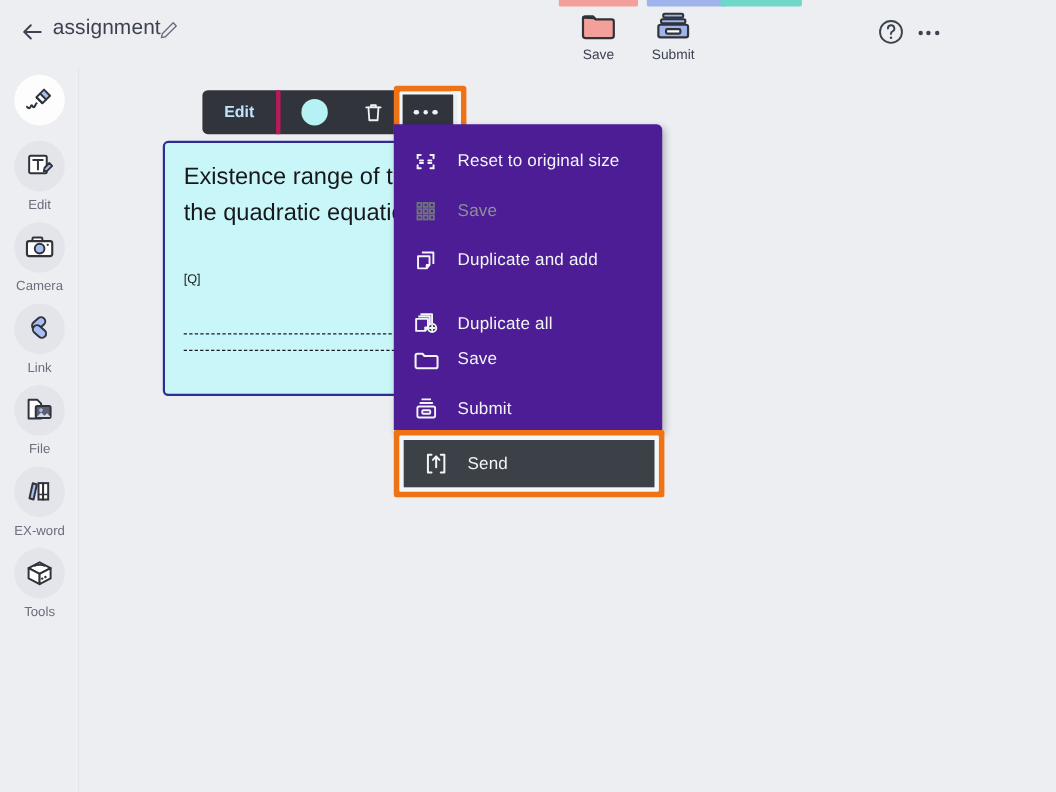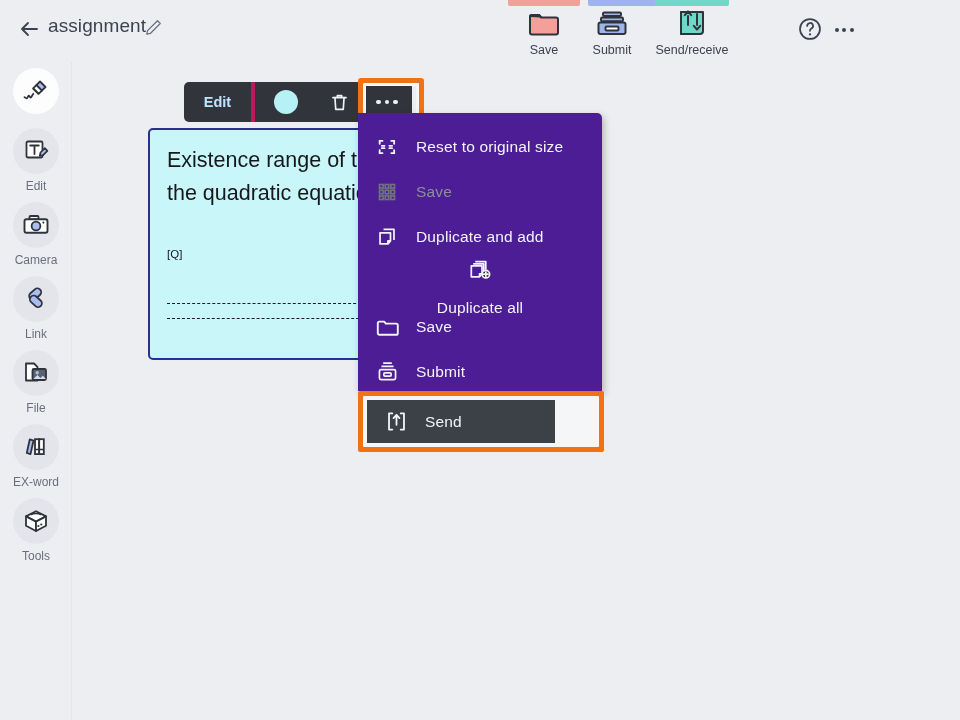--- a/index.html
+++ b/index.html
@@ -114,21 +114,21 @@
 
   .send-wrap {
     position: absolute; left: 358px; top: 391px; width: 246px; height: 61px;
     background: #ef7215; border-radius: 2px;
   }
   .send-inner {
     position: absolute; left: 5px; top: 5px; width: 236px; height: 51px;
     background: #f4f6f8; border-radius: 1px;
   }
   .send-row {
-    position: absolute; left: 4px; top: 4px; width: 188px; height: 43px;
+    position: absolute; left: 4px; top: 4px; width: 228px; height: 43px;
     background: #3c4148; display: flex; align-items: center; cursor: pointer;
   }
 </style>
 </head>
 <body>
 
 <div id="app">
 
   <div class="accent-bar" style="left:508px;width:72px;background:#f4a09a;"></div>
   <div class="accent-bar" style="left:588px;width:72px;background:#9fb4ea;"></div>
@@ -165,31 +165,20 @@
         <svg width="32" height="27" viewBox="0 0 32 27">
           <rect x="7" y="2.5" width="18" height="3.5" rx="1.2" fill="#9fb4ea" stroke="#2f333a" stroke-width="2"></rect>
           <rect x="5" y="7.5" width="22" height="3.8" rx="1.2" fill="#9fb4ea" stroke="#2f333a" stroke-width="2"></rect>
           <rect x="2.5" y="12.5" width="27" height="11.5" rx="2" fill="#9fb4ea" stroke="#2f333a" stroke-width="2"></rect>
           <rect x="9.5" y="16.5" width="13" height="4" rx="1.2" fill="#fff" stroke="#2f333a" stroke-width="2"></rect>
         </svg>
       </span>
       <span class="lbl">Submit</span>
     </div>
 
-    <div class="tool-btn" style="left:654px;width:76px;">
-      <span class="ic">
-        <svg width="32" height="28" viewBox="0 0 32 28">
-          <path d="M5 3h22v19a3 3 0 0 1-3 3H5z" fill="#6fd8c8" stroke="#2f333a" stroke-width="2" stroke-linejoin="round"></path>
-          <path d="M5 3v22" stroke="#2f333a" stroke-width="2" stroke-linecap="round"></path>
-          <path d="M12 16V7m0-4.5L8.8 6.2M12 2.5l3.2 3.7" stroke="#2f333a" stroke-width="2" fill="none" stroke-linecap="round" stroke-linejoin="round"></path>
-          <path d="M21 5v11m0 4.5l3.2-3.7M21 20.5l-3.2-3.7" stroke="#2f333a" stroke-width="2" fill="none" stroke-linecap="round" stroke-linejoin="round"></path>
-        </svg>
-      </span>
-      <span class="lbl">Send/receive</span>
-    </div>
 
     <div class="help-icon">
       <svg width="26" height="26" viewBox="0 0 24 24" fill="none" stroke="#3c4250" stroke-width="1.6">
         <circle cx="12" cy="12" r="9.2"></circle>
         <path d="M9.4 9.2a2.7 2.7 0 1 1 3.6 2.5c-.7.3-1 .9-1 1.7v.3" stroke-linecap="round"></path>
         <circle cx="12" cy="17" r="1.05" fill="#3c4250" stroke="none"></circle>
       </svg>
     </div>
 
     <div class="more-icon">
@@ -344,21 +333,21 @@
       <span class="menu-ic">
         <svg width="22" height="22" viewBox="0 0 24 24" fill="none" stroke="#f2f4f7" stroke-width="1.9" stroke-linejoin="round">
           <path d="M8.2 3.8h11.4v11.4"></path>
           <path d="M4.4 7.6h11.4v8.6l-2.8 3.4H4.4z"></path>
           <path d="M15.8 16.2h-2.8v3.4"></path>
         </svg>
       </span>
       <span class="menu-lbl">Duplicate and add</span>
     </div>
 
-    <div class="menu-row" style="top:128px;flex-direction:column;">
+    <div class="menu-row" style="top:159px;">
       <span class="menu-ic">
         <svg width="23" height="23" viewBox="0 0 24 24" fill="none" stroke="#f2f4f7" stroke-width="1.8" stroke-linejoin="round">
           <path d="M6.5 2.8h11v8.4M4.4 5h11v8.4"></path>
           <path d="M2.4 7.2h11.2v8.2l-2.6 3.2H2.4z"></path>
           <path d="M13.6 15.4h-2.6v3.2"></path>
           <circle cx="17.6" cy="15.8" r="3.9" fill="#31353b"></circle>
           <path d="M17.6 13.6v4.4M15.4 15.8h4.4" stroke-linecap="round"></path>
         </svg>
       </span>
       <span class="menu-lbl">Duplicate all</span>

